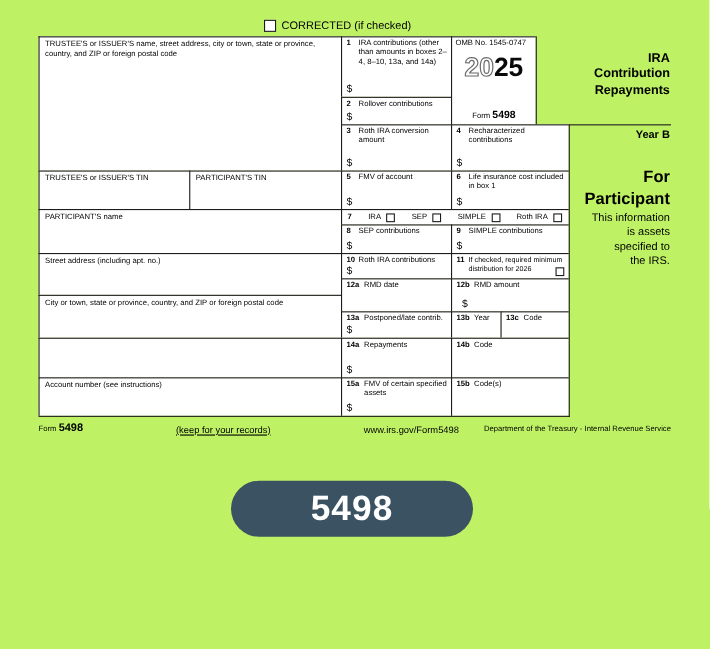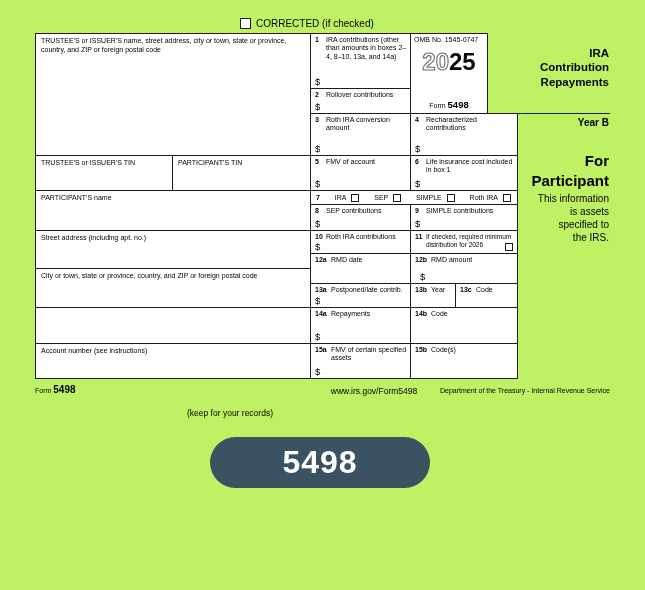--- a/index.html
+++ b/index.html
@@ -28,21 +28,21 @@
          padding:0 6px 0 5px;font-size:7px;}
   .b7row .bn7{font-weight:700;}
   .b7item{display:flex;align-items:center;gap:5px;}
   .m-title{position:absolute;top:46px;right:36px;text-align:right;font-size:11.5px;font-weight:700;line-height:1.25;}
   .m-copy{position:absolute;top:117px;right:36px;text-align:right;font-size:10px;font-weight:700;}
   .m-for{position:absolute;top:151px;right:36px;text-align:right;font-size:15px;font-weight:700;line-height:1.3;}
   .m-furnish{position:absolute;top:192px;right:36px;text-align:right;font-size:10px;line-height:1.3;}
   .footer-item{position:absolute;font-size:8.5px;}
   .f-formid{left:35px;top:384px;font-size:7px;}
   .f-formid .f-num{font-size:10px;font-weight:700;}
-  .f-keep{left:160px;top:408px;width:140px;text-align:center;}
+  .f-keep{left:160px;top:386px;width:140px;text-decoration:underline;}
   .f-url{left:309px;top:386px;width:130px;text-align:center;}
   .f-dept{right:35px;top:387px;font-size:7px;}
   .pill{position:absolute;left:210px;top:437px;width:220px;height:51px;border:none;border-radius:26px;
         display:flex;align-items:center;justify-content:center;cursor:pointer;
         color:#fff;font-family:"Liberation Sans",sans-serif;font-size:32px;font-weight:700;letter-spacing:1px;}
 </style>
 </head>
 <body>
 
 <div class="page">

